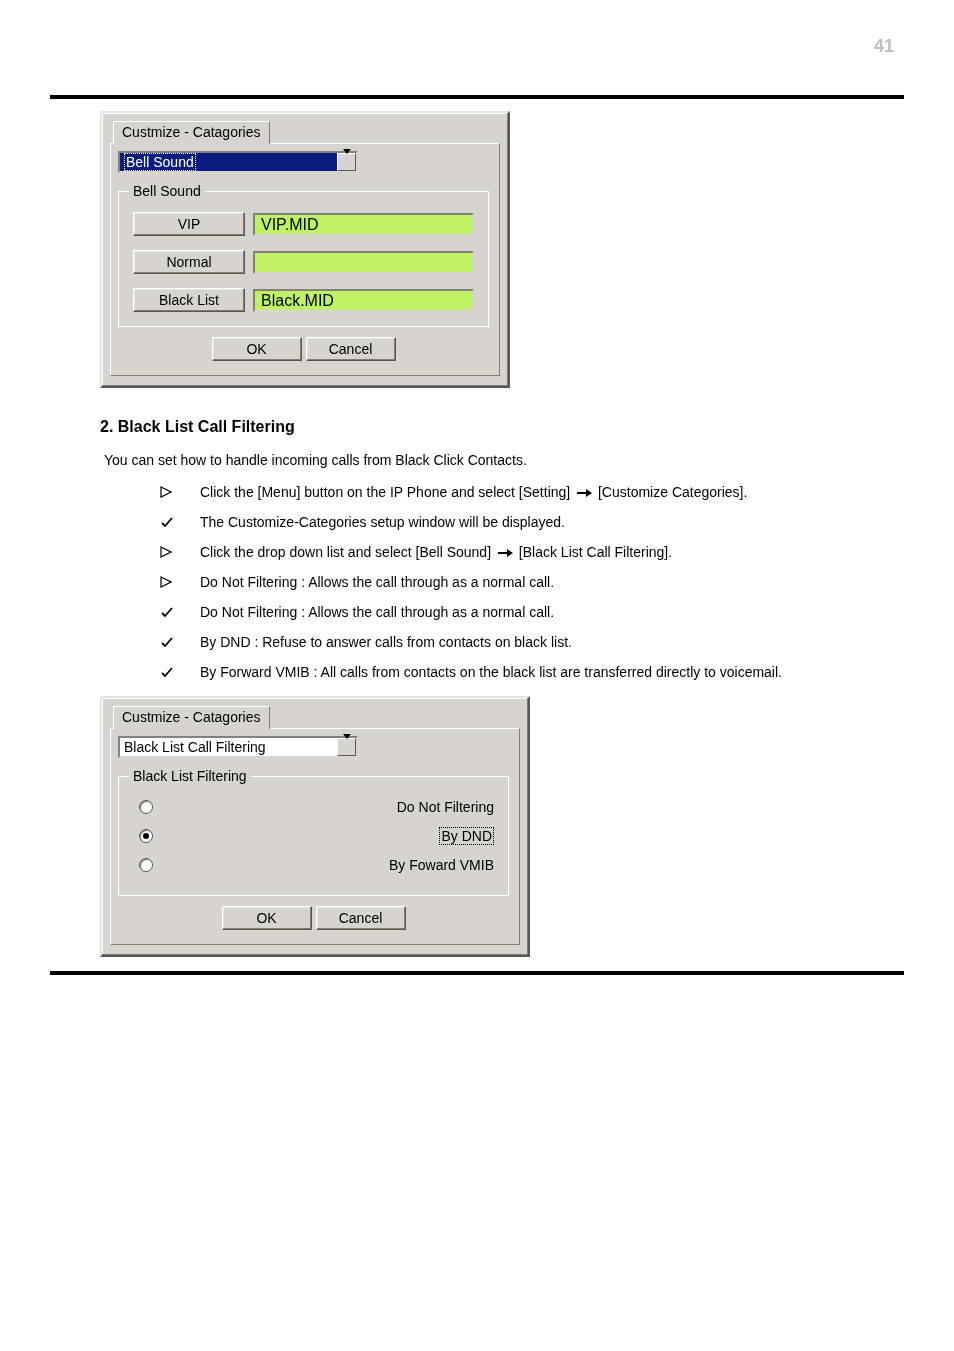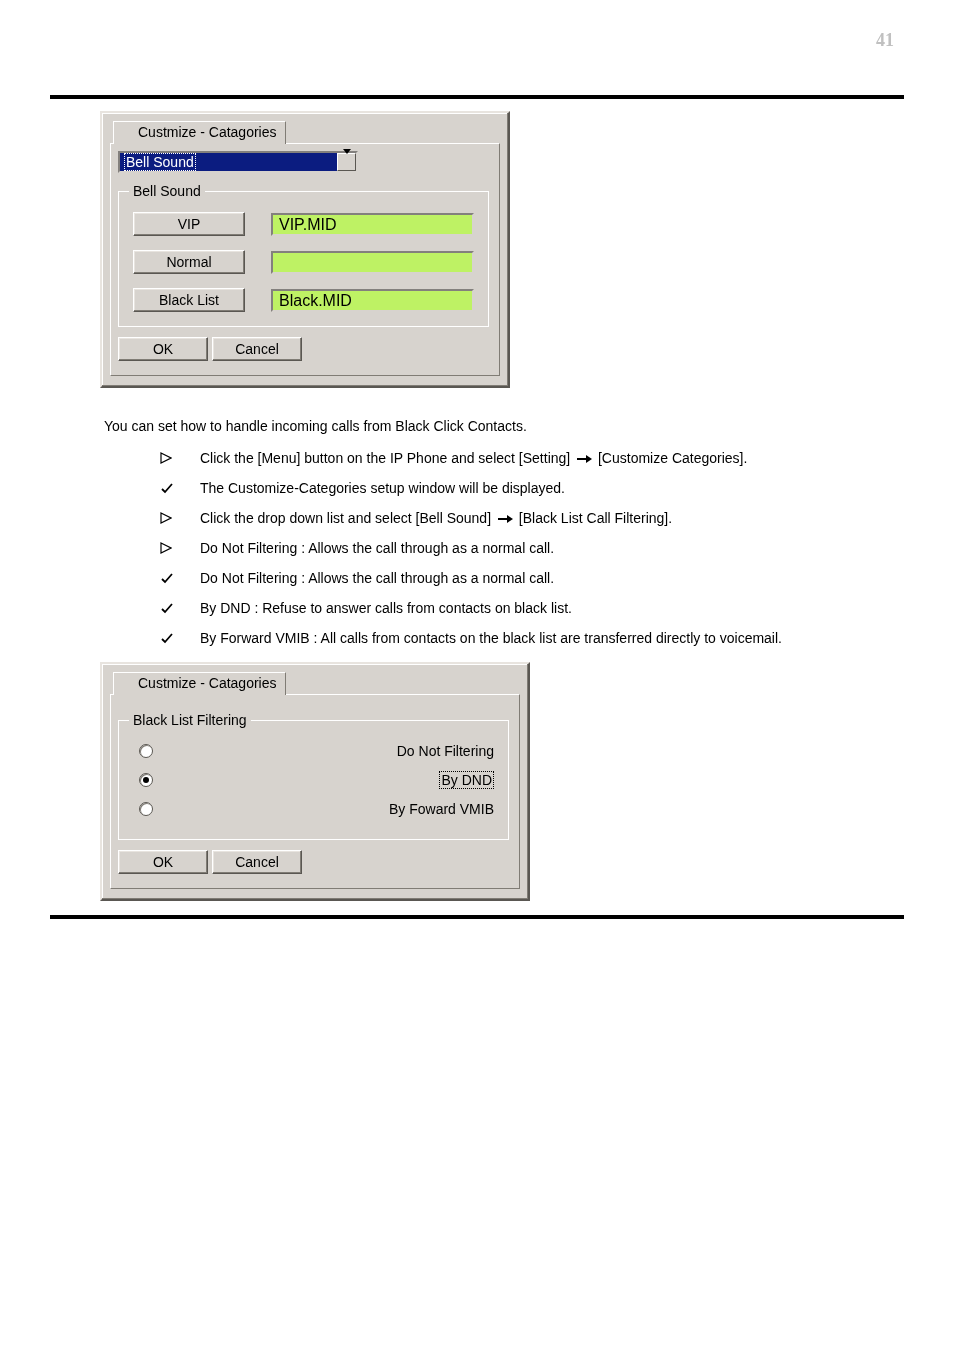--- a/index.html
+++ b/index.html
@@ -12,26 +12,25 @@
   .page {
     width: 954px;
     margin: 0 auto;
     padding: 60px 50px 40px 50px;
     box-sizing: border-box;
     position: relative;
     min-height: 1351px;
   }
   .page-no {
     position: absolute;
-    top: 30px;
+    top: 36px;
     right: 60px;
     color: #c0c0c0;
     font-weight: bold;
     font-size: 18px;
-    font-family: Liberation Serif, serif;
   }
   .hr-dbl {
     border: none;
     border-top: 4px solid #000;
     margin: 35px 0 12px 0;
     height: 0;
   }
   
   .dialog {
     margin-left: 50px;
@@ -46,21 +45,21 @@
   }
   .tab-head {
     margin: 1px 0 0 3px;
   }
   .tab {
     display: inline-block;
     border-top: 1px solid #ffffff;
     border-left: 1px solid #ffffff;
     border-right: 1px solid #807c75;
     background: #d7d3ce;
-    padding: 2px 8px 4px 24px;
+    padding: 2px 8px 4px 8px;
     font-size: 14px;
     line-height: 16px;
     position: relative;
     top: 1px;
   }
   .tab-body {
     border-top: 1px solid #ffffff;
     border-left: 1px solid #ffffff;
     border-right: 1px solid #807c75;
     border-bottom: 1px solid #807c75;
@@ -118,21 +117,21 @@
     position: absolute;
     top: -9px;
     left: 10px;
     background: #d7d3ce;
     padding: 0 4px;
     font-size: 14px;
   }
   .row {
     display: flex;
     align-items: center;
-    gap: 26px;
+    gap: 8px;
     margin-bottom: 14px;
   }
   .row:last-child { margin-bottom: 0; }
   .btn {
     border-top: 1px solid #ffffff;
     border-left: 1px solid #ffffff;
     border-right: 1px solid #5a5752;
     border-bottom: 1px solid #5a5752;
     box-shadow: inset -1px -1px 0 #807c75, inset 1px 1px 0 #e8e4df;
     background: #d7d3ce;
@@ -146,20 +145,21 @@
     border: 2px inset #d7d3ce;
     background: #bef264;
     height: 23px;
     box-sizing: border-box;
     padding: 0 6px;
     font-size: 16px;
     line-height: 20px;
   }
   .btn-row {
     display: flex;
+    justify-content: center;
     gap: 4px;
     margin-top: 10px;
   }
   .btn-ok, .btn-cancel { width: 88px; }
   
   .outline {
     margin-top: 30px;
     margin-left: 50px;
     width: 760px;
   }
@@ -248,20 +248,21 @@
       </div>
 
       <div class="btn-row">
         <div class="btn btn-ok">OK</div>
         <div class="btn btn-cancel">Cancel</div>
       </div>
     </div>
   </div>
 
   <div class="outline">
+    <p class="h3">2. Black List Call Filtering</p>
     <p class="para">You can set how to handle incoming calls from Black Click Contacts.</p>
 
     <div class="item indent1">
       <span class="bullet-col">
         <svg class="glyph" width="12" height="12" viewBox="0 0 12 12">
             <polygon points="1,1 11,6 1,11" fill="none" stroke="#000" stroke-width="1.2"></polygon>
           </svg>
       </span>
       <span class="txt">
         <span>Click the [Menu] button on the IP Phone and select [Setting] </span>
@@ -338,20 +339,26 @@
     </div>
   </div>
 
   <div class="dialog" style="width:430px; margin-top:14px;">
     <div class="tab-head">
       <div class="tab">
         <span>Custmize - Catagories</span>
       </div>
     </div>
     <div class="tab-body">
+      <div class="combo">
+        <div class="combo-text"><span>Black List Call Filtering</span></div>
+        <div class="combo-btn">
+          <span><span class="tri-down"></span></span>
+        </div>
+      </div>
 
       <div class="fieldset" style="padding:16px 14px 14px 14px;">
         <div class="legend">Black List Filtering</div>
 
         <div class="radio-row">
           <span class="radio"></span>
           <span>Do Not Filtering</span>
         </div>
         <div class="radio-row">
           <span class="radio checked"></span>

